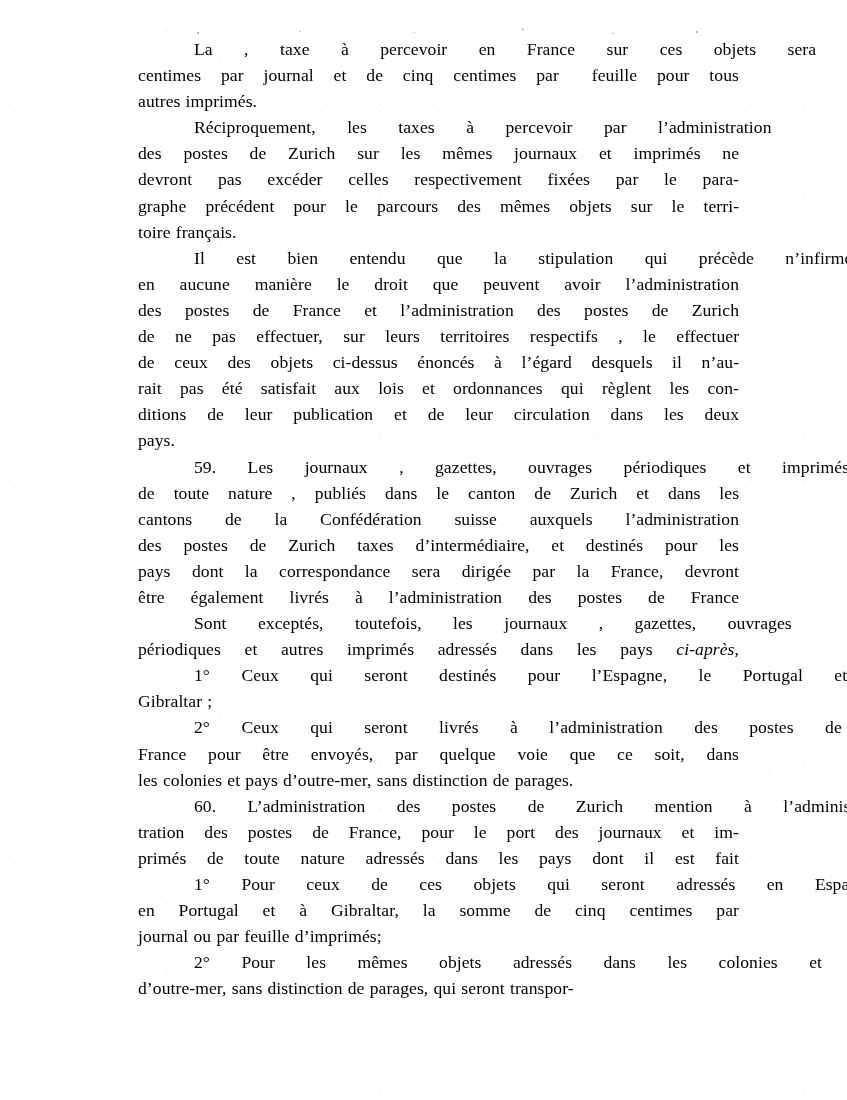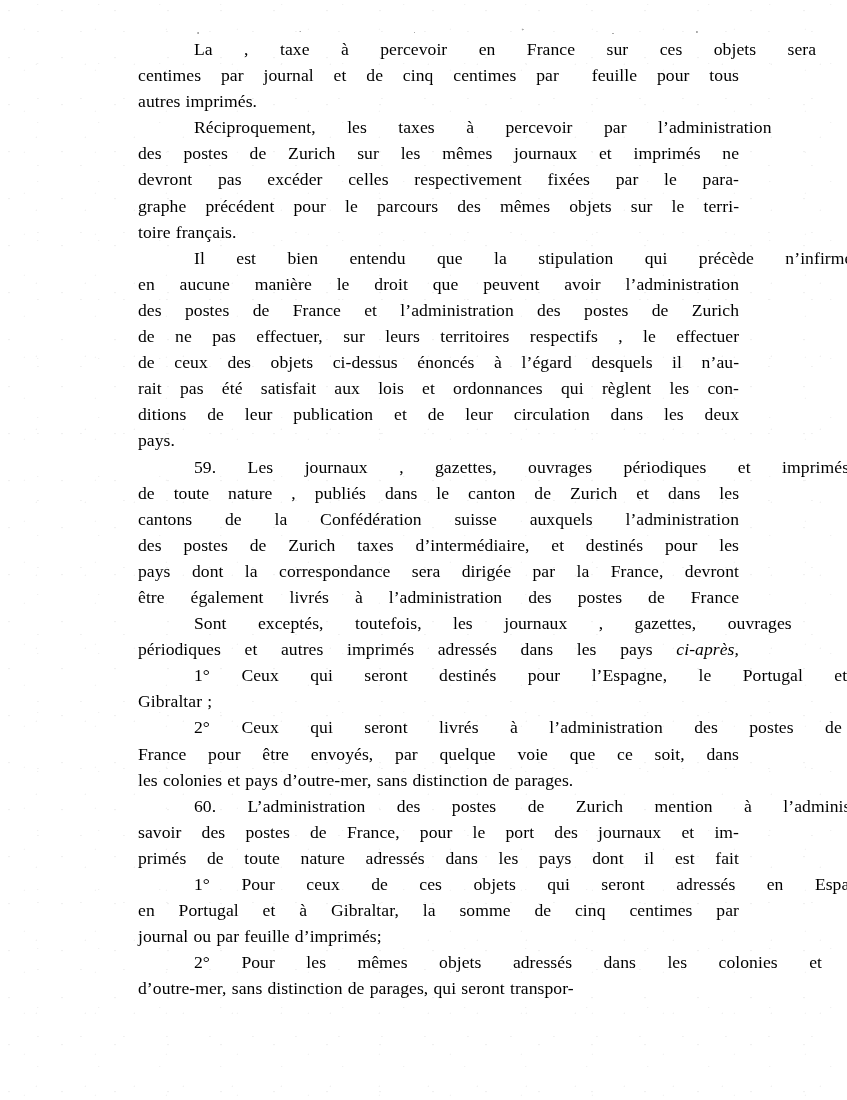--- a/index.html
+++ b/index.html
@@ -650,21 +650,21 @@
           <span style="flex: 1 1 auto; min-width: 3.4px;"> </span>
           <span style="flex: 0 0 auto;">Zurich</span>
           <span style="flex: 1 1 auto; min-width: 3.4px;"> </span>
           <span style="flex: 0 0 auto;">mention</span>
           <span style="flex: 1 1 auto; min-width: 3.4px;"> </span>
           <span style="flex: 0 0 auto;">à</span>
           <span style="flex: 1 1 auto; min-width: 3.4px;"> </span>
           <span style="flex: 0 0 auto;">l’adminis-</span>
         </div>
         <div class="ln" style="white-space: nowrap; text-align: justify; text-align-last: auto; display: flex; width: 601px;">
-          <span style="flex: 0 0 auto;">savoir</span>
+          <span style="flex: 0 0 auto;">tration</span>
           <span style="flex: 1 1 auto; min-width: 3.4px;"> </span>
           <span style="flex: 0 0 auto;">des</span>
           <span style="flex: 1 1 auto; min-width: 3.4px;"> </span>
           <span style="flex: 0 0 auto;">postes</span>
           <span style="flex: 1 1 auto; min-width: 3.4px;"> </span>
           <span style="flex: 0 0 auto;">de</span>
           <span style="flex: 1 1 auto; min-width: 3.4px;"> </span>
           <span style="flex: 0 0 auto;">France,</span>
           <span style="flex: 1 1 auto; min-width: 3.4px;"> </span>
           <span style="flex: 0 0 auto;">pour</span>

